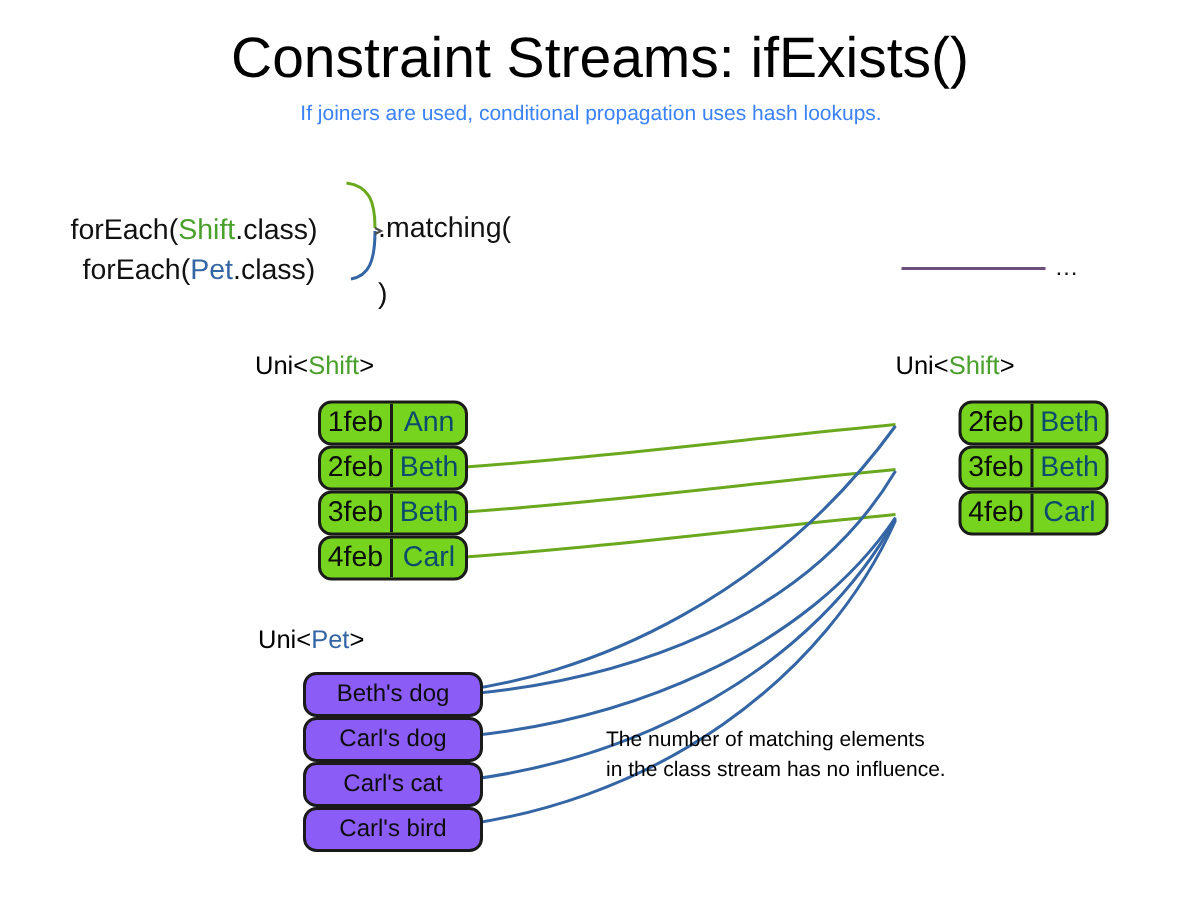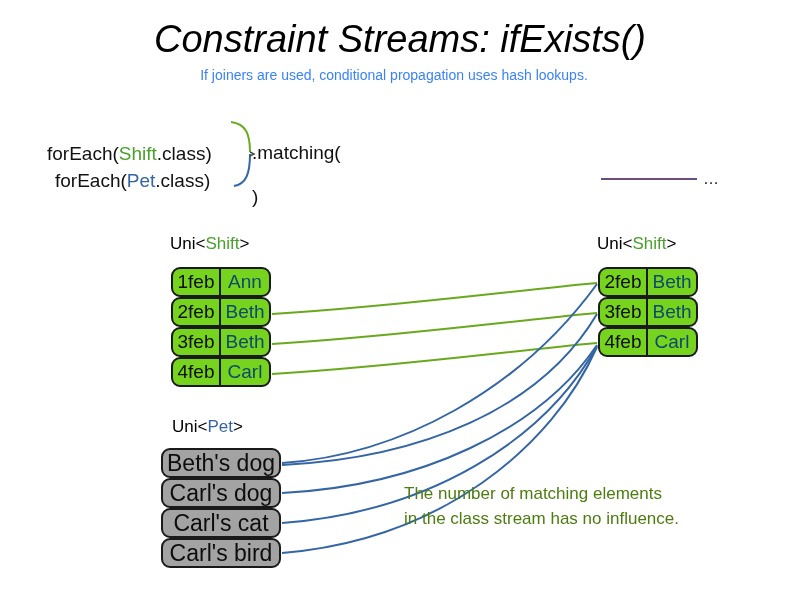--- a/index.html
+++ b/index.html
@@ -7,21 +7,21 @@
     width:800px;height:600px;background:#ffffff;
     font-family:"Liberation Sans",sans-serif;
     position:relative;overflow:hidden;
   }
   .slide{position:absolute;inset:0;}
 
   
   .title{
     position:absolute;left:0;right:0;top:18px;
     text-align:center;font-size:38px;color:#000;
-    letter-spacing:0px;white-space:nowrap;font-style:italic;
+    letter-spacing:0px;white-space:nowrap;
   }
   .subtitle{
     position:absolute;left:0;right:12px;top:67px;
     text-align:center;font-size:14px;color:#3b82f6;
   }
 
   
   .code{position:absolute;font-size:19px;color:#111;white-space:nowrap;}
   .code-a{left:47px;top:110px;margin-top:33px;}
   .code-b{left:55px;top:170px;}
@@ -32,49 +32,49 @@
   .g{color:#4aa02c;}
   .b{color:#3465a4;}
 
   
   .uni-label{position:absolute;font-size:17px;color:#000;white-space:nowrap;}
   .uni-shift-left{left:170px;top:234px;}
   .uni-shift-right{left:597px;top:234px;}
   .uni-pet{left:172px;top:417px;}
 
   
-  .list{position:absolute;}
+  .list{position:absolute;margin-left:41px;}
   .row{
     position:relative;box-sizing:border-box;
     border:2px solid #1a1a1a;border-radius:9px;
     display:flex;align-items:center;overflow:hidden;
   }
   .row.shift{
     width:100px;height:30px;background:#7ed321;
     background:#76d41f;
   }
   .row.shift .cell-date{
     width:48px;height:100%;display:flex;align-items:center;
     justify-content:center;font-size:19px;color:#0d0d0d;
     border-right:2px solid #1a1a1a;box-sizing:border-box;
   }
   .row.shift .cell-name{
     flex:1;display:flex;align-items:center;justify-content:center;
     font-size:19px;color:#0c4a6e;
   }
   .row.pet{
-    width:120px;height:30px;background:#a3a3a3;
-    justify-content:center;font-size:23px;color:#0d0d0d;
+    width:120px;height:30px;background:#8b5cf6;
+    justify-content:center;font-size:16px;color:#0d0d0d;
   }
   .row + .row{margin-top:0px;}
 
   
   .note{
     position:absolute;left:404px;top:482px;
-    font-size:17px;color:#4d7c0f;line-height:1.45;
+    font-size:14px;color:#000000;line-height:1.45;
   }
 
   svg.wires{position:absolute;left:0;top:0;width:800px;height:600px;
            pointer-events:none;}
 </style>
 </head>
 <body>
 
 <div class="slide">
 

